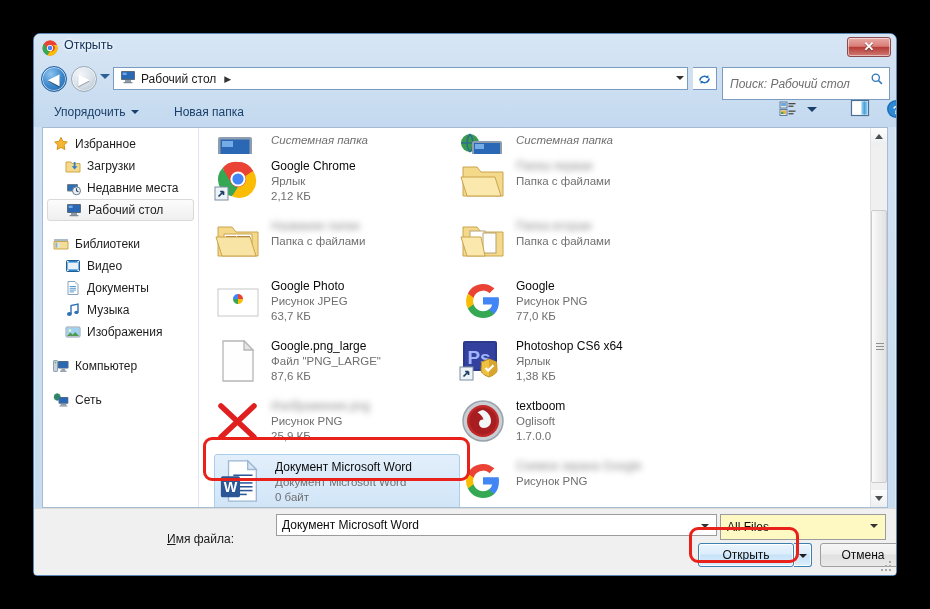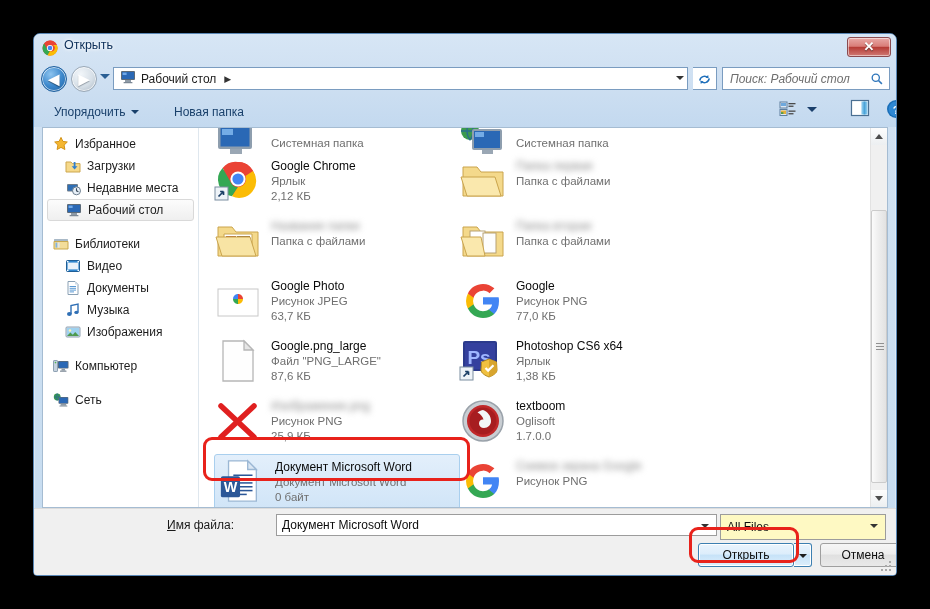--- a/index.html
+++ b/index.html
@@ -106,21 +106,21 @@
     border-left: 4px solid transparent; border-right: 4px solid transparent;
     border-top: 4px solid #333; cursor: pointer;
   }
   .refresh-btn {
     position: absolute; left: 659px; top: 5px; width: 24px; height: 23px;
     border: 1px solid #7a9cc0; border-left: none; background: #fff;
     cursor: pointer;
   }
   .refresh-btn svg { position: absolute; left: 4px; top: 4px; }
   .searchbox {
-    position: absolute; left: 688px; top: 5px; width: 168px; height: 23px;
+    position: absolute; left: 688px; top: 5px; width: 168px; height: 33px;
     background: #fff; border: 1px solid #7a9cc0;
     display: flex; align-items: center; cursor: text;
   }
   .searchbox .ph {
     font-size: 12px; color: #6e6e6e; font-style: italic; margin-left: 7px;
   }
   .search-icon { position: absolute; right: 5px; top: 4px; }
 
   
   .toolbar {
@@ -168,21 +168,21 @@
     position: absolute; left: 157px; top: 0; right: 17px; bottom: 0;
     background: #fff; overflow: hidden;
   }
   .fl-col { position: absolute; top: 0; width: 246px; }
   .fl-col.c1 { left: 14px; }
   .fl-col.c2 { left: 259px; }
   .fl-item {
     position: relative; display: flex; height: 60px; padding: 3px 0 0 0;
     cursor: pointer;
   }
-  .fl-item.partial { height: 26px; overflow: hidden; align-items: center; }
+  .fl-item.partial { height: 26px; overflow: hidden; align-items: flex-start; font-style: italic; }
   .fl-ico {
     width: 48px; height: 48px; flex: 0 0 48px; position: relative;
     margin-right: 9px;
   }
   .fl-meta { display: flex; flex-direction: column; justify-content: flex-start; padding-top: 2px; }
   .fl-name { font-size: 12px; color: #0a0a0a; line-height: 15px; white-space: nowrap; }
   .fl-sub { font-size: 11.5px; color: #6f6f6f; line-height: 15px; white-space: nowrap; }
   .fl-item.selected {
     background: linear-gradient(to bottom, #e3effb 0%, #cfe4f7 100%);
     border: 1px solid #a9cfee; border-radius: 3px;
@@ -216,21 +216,21 @@
   }
   .vs-grip { position: absolute; left: 4px; top: 50%; margin-top: -4px; width: 8px; }
   .vs-grip i { display: block; height: 1px; background: #909090; margin-bottom: 2px; }
 
   
   .bottom {
     position: absolute; left: 0; bottom: 0; right: 0; height: 67px;
     background: #f0f0f0; border-top: 1px solid #dcdcdc;
   }
   .fname-label {
-    position: absolute; left: 133px; top: 9px; font-size: 12px; color: #1a1a1a;
+    position: absolute; left: 133px; top: 23px; font-size: 12px; color: #1a1a1a;
   }
   .fname-label u { text-decoration: underline; }
   .fname-combo {
     position: absolute; left: 242px; top: 5px; width: 441px; height: 22px;
     background: #fff; border: 1px solid #9c9c9c;
     display: flex; align-items: center;
   }
   .fname-combo .val { font-size: 12px; color: #0d0d0d; margin-left: 5px; }
   .combo-caret {
     position: absolute; right: 7px; top: 9px; width: 0; height: 0;

